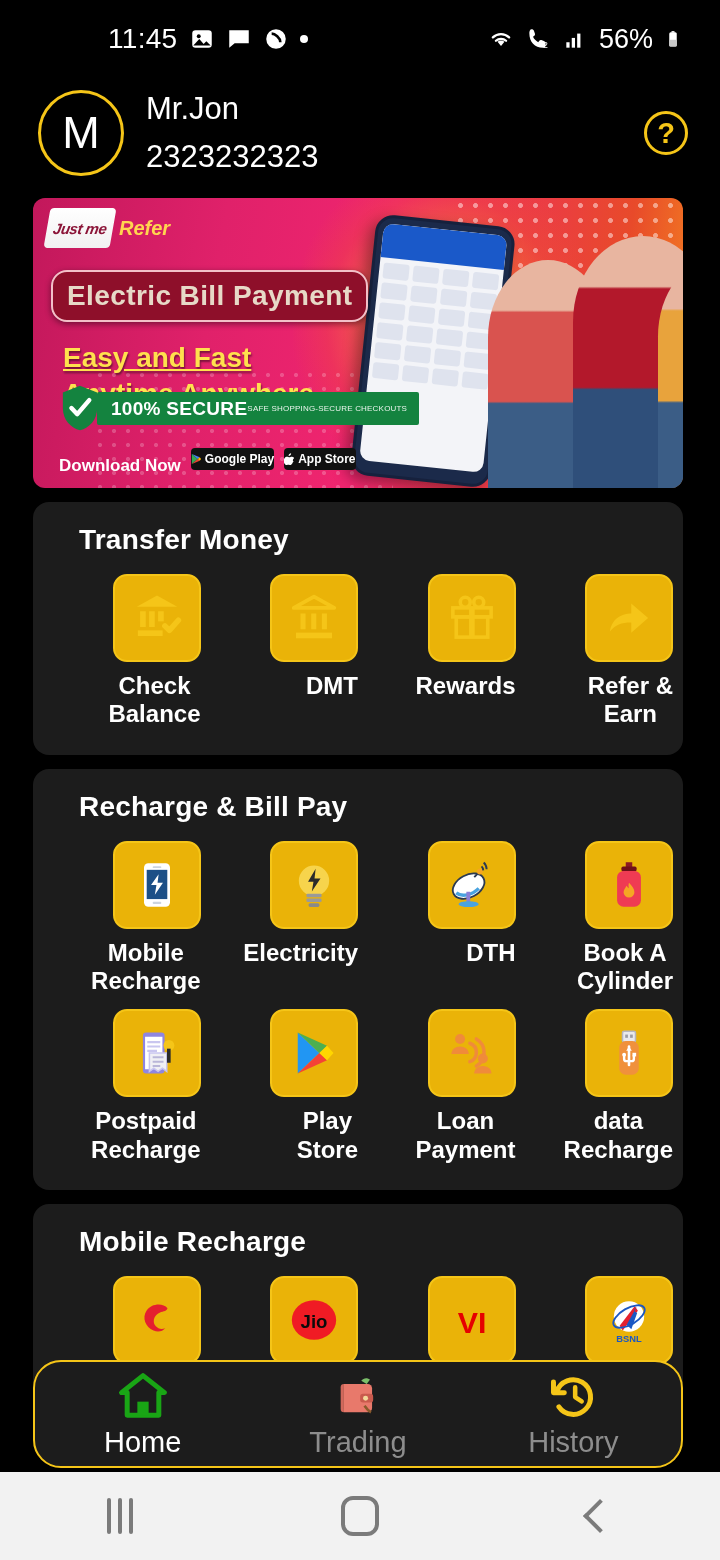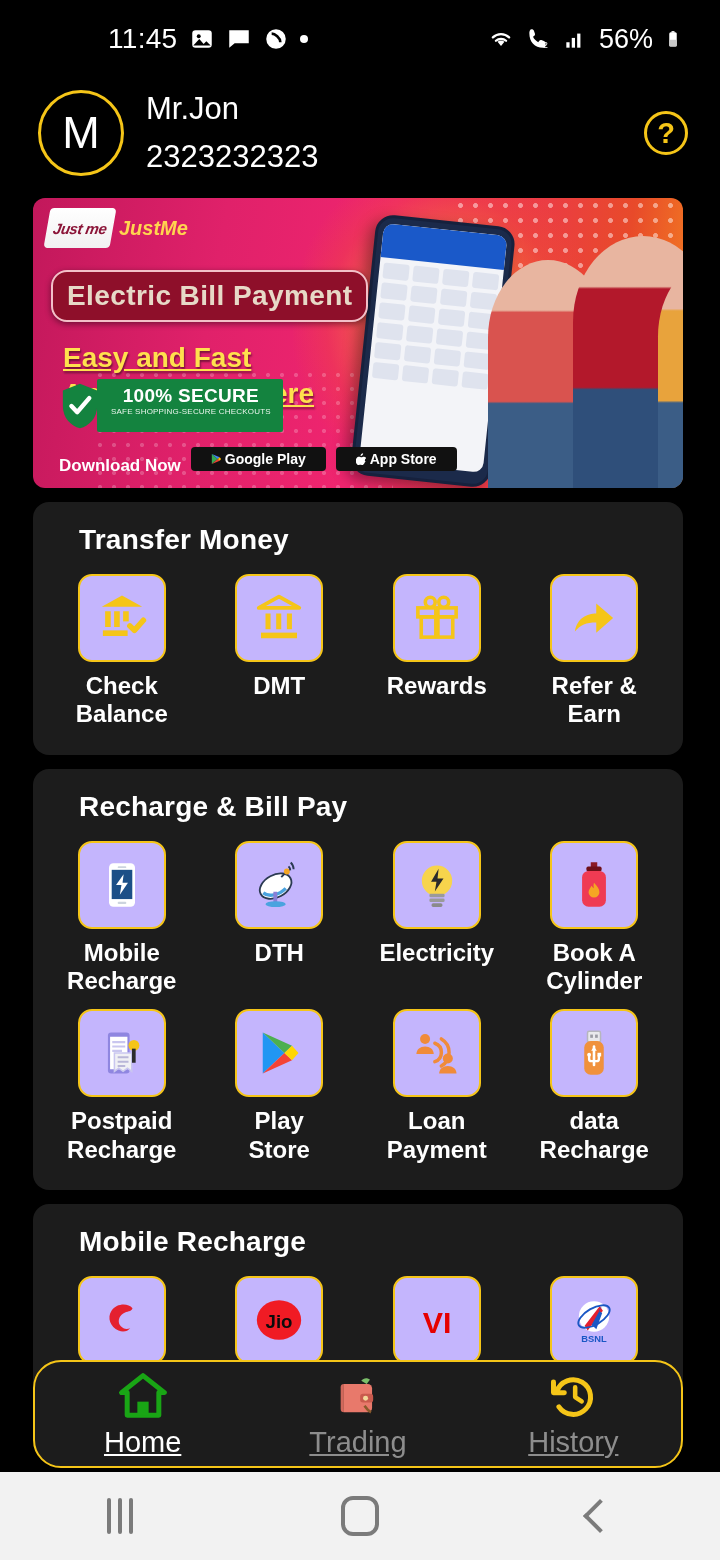--- a/index.html
+++ b/index.html
@@ -81,30 +81,30 @@
   .bn-sub div {
     color: #FFE14D; font-size: 28px; font-weight: 800; line-height: 1.3;
     text-shadow: 1px 2px 2px rgba(0,0,0,.45);
     text-decoration: underline;
   }
   .bn-secure {
     position: absolute; left: 26px; bottom: 56px; display: flex; align-items: center;
   }
   .bn-shield { width: 42px; height: 48px; margin-right: -4px; }
   .bn-secure-box {
-    background: #14833f; padding: 6px 12px 16px 14px; border-radius: 2px;
-    display: flex; flex-direction: column; align-items: center;
+    background: #14833f; padding: 6px 12px 5px 14px; border-radius: 2px;
+    display: flex; align-items: center;
   }
   .bn-secure-t1 { color: #fff; font-size: 19px; font-weight: 800; letter-spacing: .3px; }
   .bn-secure-t2 { color: #e9f5ec; font-size: 8px; font-weight: 400; letter-spacing: .2px; }
   .bn-dl { position: absolute; left: 26px; bottom: 12px; display: flex; align-items: center; gap: 10px; }
   .bn-dl-txt { color: #fff; font-size: 17px; font-weight: 800; margin-top: 15px; }
   .bn-badge {
-    background: #111; border-radius: 4px; color: #fff; font-size: 14px;
-    padding: 4px 20px; display: flex; align-items: center; gap: 4px; font-weight: 600;
+    background: #111; border-radius: 4px; color: #fff; font-size: 12px;
+    padding: 4px 0; display: flex; align-items: center; gap: 4px; font-weight: 600;
   }
   .bn-phone {
     position: absolute; left: 330px; top: 22px; width: 140px; height: 262px;
     background: #1b2a4a; border-radius: 18px; border: 3px solid #16213d;
     transform: rotate(6deg); overflow: hidden; box-shadow: -6px 6px 14px rgba(0,0,0,.35);
   }
   .bn-phone-screen { position:absolute; inset:6px 5px 12px 5px; background:#f3f4f8; border-radius: 10px; overflow:hidden; }
   .bn-phone-top { height: 34px; background:#1a59c9; }
   .bn-phone-grid { padding: 5px 4px; display: grid; grid-template-columns: repeat(4,1fr); gap: 4px; }
   .bn-phone-grid i { display:block; height: 16px; border-radius: 3px; background:#dfe3ee; }
@@ -118,40 +118,40 @@
   
   .card {
     margin: 14px 33px 0 33px; background: #1c1c1c; border-radius: 16px;
     padding: 22px 10px 26px 10px;
   }
   .card-title {
     color: #fff; font-size: 28px; font-weight: 700; padding-left: 36px;
     margin-bottom: 18px; letter-spacing: .2px;
   }
   .grid4 { display: grid; grid-template-columns: repeat(4, 1fr); row-gap: 14px; }
-  .tile { display: flex; flex-direction: column; align-items: center; }
+  .tile { display: flex; flex-direction: column; align-items: flex-end; }
   .tile-box {
     width: 88px; height: 88px; border: 2.5px solid #F5C518; border-radius: 14px;
-    background: #c4b5fd; display: flex; align-items: center; justify-content: center;
+    background: #eab308; display: flex; align-items: center; justify-content: center;
     margin-bottom: 10px;
   }
   .tile-label {
     color: #fff; font-size: 24px; font-weight: 700; text-align: center;
     line-height: 1.18; max-width: 150px;
   }
   .tile-label span { display: block; }
 
   
   .bottomnav {
     position: absolute; left: 33px; right: 33px; bottom: 92px; height: 108px;
     background: #1c1c1c; border: 2.5px solid #F5C518; border-radius: 28px;
     display: grid; grid-template-columns: repeat(3,1fr); align-items: center;
   }
   .nav-item { display: flex; flex-direction: column; align-items: center; gap: 4px; }
-  .nav-label { font-size: 29px; font-weight: 400; text-decoration: underline; }
+  .nav-label { font-size: 29px; font-weight: 400; }
   .nav-active .nav-label { color: #fff; }
   .nav-idle .nav-label { color: #8d8d8d; }
 
   
   .sysnav {
     position: absolute; left: 0; bottom: 0; width: 720px; height: 88px;
     background: #f2f2f2; display: grid; grid-template-columns: repeat(3,1fr);
     align-items: center; justify-items: center;
   }
   .sys-recents { display: flex; gap: 7px; }
@@ -268,21 +268,21 @@
             <i></i>
         </div>
       </div>
     </div>
     <div class="bn-person bn-p1"></div>
     <div class="bn-person bn-p2"></div>
     <div class="bn-person bn-p3"></div>
 
     <div class="bn-logo">
       <div class="bn-logo-mark">Just me</div>
-      <div class="bn-logo-text">JustMe</div>
+      <div class="bn-logo-text">Refer</div>
     </div>
 
     <div class="bn-title">Electric Bill Payment</div>
 
     <div class="bn-sub">
       <div>Easy and Fast</div>
       <div>Anytime Anywhere</div>
     </div>
 
     <div class="bn-secure">
@@ -392,53 +392,53 @@
             <rect x="12" y="4" width="24" height="40" rx="4" fill="#fff"></rect>
             <rect x="14.5" y="10" width="19" height="27" fill="#1c4f87"></rect>
             <rect x="20" y="6.6" width="8" height="1.8" rx=".9" fill="#ccd4de"></rect>
             <rect x="20" y="39.5" width="8" height="2" rx="1" fill="#ccd4de"></rect>
             <path d="M25.5 14l-7 10h5l-1.5 9 7.5-11h-5z" fill="#fff"></path>
           </svg>
         </div>
         <div class="tile-label">
           <span>Mobile</span>
           <span>Recharge</span>
+        </div>
+      </div>
+
+      <div class="tile">
+        <div class="tile-box">
+          <svg width="52" height="52" viewBox="0 0 48 48">
+            <circle cx="24" cy="20" r="14" fill="#F7D44C"></circle>
+            <path d="M25.5 9l-7 12h5l-1.5 9 8-12h-5.5z" fill="#2b2b2b"></path>
+            <rect x="17" y="32" width="14" height="3.4" rx="1.2" fill="#9a9a9a"></rect>
+            <rect x="17" y="36.4" width="14" height="3.4" rx="1.2" fill="#9a9a9a"></rect>
+            <rect x="19" y="40.8" width="10" height="3.4" rx="1.4" fill="#8a8a8a"></rect>
+          </svg>
+        </div>
+        <div class="tile-label">
+          <span>Electricity</span>
         </div>
       </div>
 
       <div class="tile">
         <div class="tile-box">
           <svg width="54" height="54" viewBox="0 0 48 48">
             <ellipse cx="21" cy="25" rx="15" ry="10" transform="rotate(-28 21 25)" fill="#fff" stroke="#2b3a52" stroke-width="1.6"></ellipse>
             <path d="M10 31c5 4 14 2 20-4" stroke="#4aa3df" stroke-width="3" fill="none"></path>
             <rect x="19" y="30" width="3.4" height="10" fill="#8a7fd6"></rect>
             <ellipse cx="21" cy="41" rx="9" ry="2.6" fill="#4aa3df"></ellipse>
             <path d="M26 17l4-4" stroke="#2b3a52" stroke-width="1.8"></path>
             <circle cx="31" cy="12" r="2.6" fill="#f5a623"></circle>
             <path d="M34 11a5 5 0 00-1.5-3.5" stroke="#2b3a52" stroke-width="1.7" fill="none"></path>
             <path d="M37 10a8.5 8.5 0 00-2.6-6" stroke="#2b3a52" stroke-width="1.7" fill="none"></path>
           </svg>
         </div>
         <div class="tile-label">
           <span>DTH</span>
-        </div>
-      </div>
-
-      <div class="tile">
-        <div class="tile-box">
-          <svg width="52" height="52" viewBox="0 0 48 48">
-            <circle cx="24" cy="20" r="14" fill="#F7D44C"></circle>
-            <path d="M25.5 9l-7 12h5l-1.5 9 8-12h-5.5z" fill="#2b2b2b"></path>
-            <rect x="17" y="32" width="14" height="3.4" rx="1.2" fill="#9a9a9a"></rect>
-            <rect x="17" y="36.4" width="14" height="3.4" rx="1.2" fill="#9a9a9a"></rect>
-            <rect x="19" y="40.8" width="10" height="3.4" rx="1.4" fill="#8a8a8a"></rect>
-          </svg>
-        </div>
-        <div class="tile-label">
-          <span>Electricity</span>
         </div>
       </div>
 
       <div class="tile">
         <div class="tile-box">
           <svg width="52" height="52" viewBox="0 0 48 48">
             <rect x="21" y="3" width="6" height="5" fill="#8b1a24"></rect>
             <rect x="17" y="7" width="14" height="4.5" rx="1.5" fill="#6f1018"></rect>
             <rect x="13" y="11" width="22" height="33" rx="6" fill="#ef3b53"></rect>
             <path d="M24 22c3 3.5 5 5.6 5 8.6a5 5 0 01-10 0c0-2.4 2-4 2.6-6 .8 1.2 1.6 1.8 2.4 2.4-.6-1.8-.6-3.2 0-5z" fill="#f5a623"></path>

